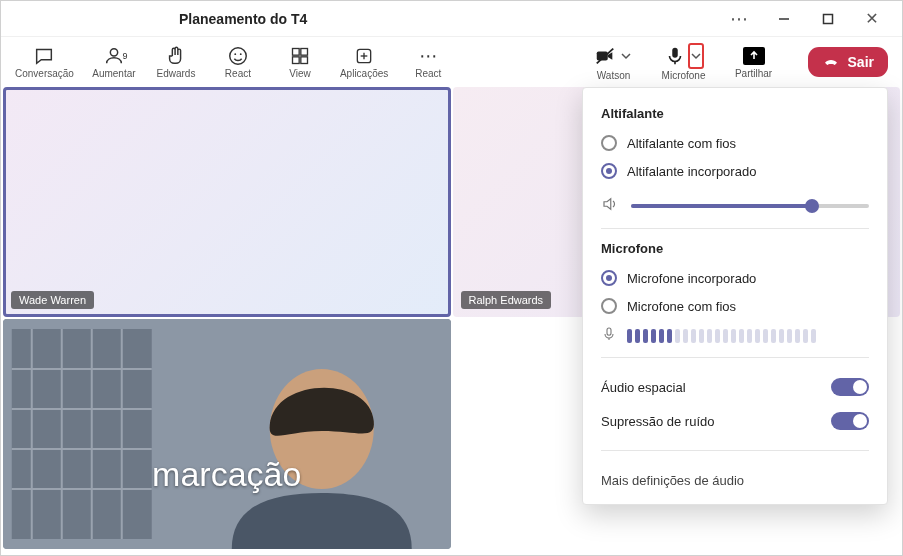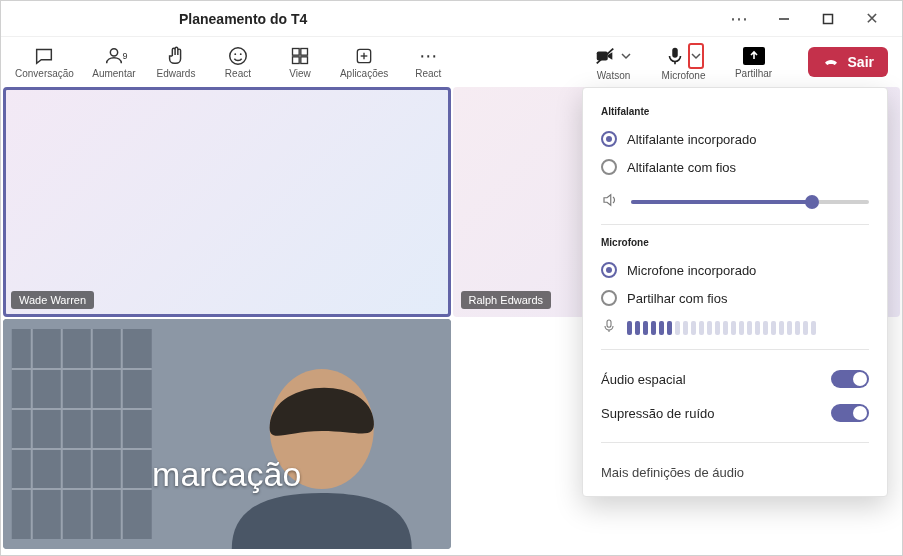--- a/index.html
+++ b/index.html
@@ -46,21 +46,21 @@
   .devbtn {
     display:flex; flex-direction:column; align-items:center; justify-content:center;
     font-size:10px; color:#555; gap:1px; min-width:52px; position:relative;
   }
   .devbtn .row { display:flex; align-items:center; gap:2px; }
   .devbtn .ic { height:22px; width:22px; display:flex; align-items:center; justify-content:center; }
   .chev { width:16px; height:26px; display:flex; align-items:center; justify-content:center; border-radius:3px; }
   .chev.highlight { border:2px solid #e03a3a; }
   .share-ic { background:#000; color:#fff; border-radius:2px; width:22px; height:18px; display:flex; align-items:center; justify-content:center; }
   .leave-btn {
-    background:#c4314b; color:#fff; border-radius:6px;
+    background:#c4314b; color:#fff; border-radius:11px;
     display:flex; align-items:center; gap:8px; padding:6px 14px;
     font-size:14px; font-weight:600; margin-left:10px;
   }
   .leave-btn svg { fill:#fff; }
   
   .grid {
     display:grid;
     grid-template-columns: 1fr 1fr;
     grid-template-rows: 230px 230px;
     gap:2px;
@@ -92,21 +92,21 @@
     text-align:center; color:#fff; font-size:34px; font-weight:300;
     text-shadow:0 1px 3px rgba(0,0,0,.5);
   }
   
   .panel {
     position:absolute; top:86px; right:14px;
     width:306px; background:#fff; border:1px solid #e2e2e2;
     border-radius:4px; box-shadow:0 10px 28px rgba(0,0,0,.18);
     padding:14px 18px;
   }
-  .panel .sect { font-weight:600; font-size:10px; margin:4px 0 8px; }
+  .panel .sect { font-weight:600; font-size:13px; margin:4px 0 8px; }
   .opt { display:flex; align-items:center; gap:10px; padding:6px 0; font-size:13px; cursor:pointer; }
   .radio {
     width:16px; height:16px; border-radius:50%;
     border:2px solid #8a8a8a; position:relative; flex-shrink:0;
   }
   .radio.on { border-color:#6264a7; }
   .radio.on::after {
     content:""; position:absolute; inset:3px; border-radius:50%; background:#6264a7;
   }
   .vol-row { display:flex; align-items:center; gap:12px; margin:10px 0 4px; }
@@ -318,26 +318,26 @@
     </svg>
     <div class="cap">marcação</div>
   </div>
 
 </div>
 
 <div class="panel">
 
   <div class="sect">Altifalante</div>
   <div class="opt">
+    <div class="radio"></div>
+    <span>Altifalante com fios</span>
+  </div>
+  <div class="opt">
     <div class="radio on"></div>
     <span>Altifalante incorporado</span>
-  </div>
-  <div class="opt">
-    <div class="radio"></div>
-    <span>Altifalante com fios</span>
   </div>
   <div class="vol-row">
     <div>
       <svg width="18" height="18" viewBox="0 0 24 24">
           <path d="M4 9h4l5-4v14l-5-4H4z" fill="none" stroke="#777" stroke-width="1.6"></path>
           <path d="M16 8a5 5 0 010 8" fill="none" stroke="#777" stroke-width="1.6"></path>
         </svg>
     </div>
     <div class="slider">
       <div class="fill"></div>
@@ -347,21 +347,21 @@
 
   <div class="sep"></div>
 
   <div class="sect">Microfone</div>
   <div class="opt">
     <div class="radio on"></div>
     <span>Microfone incorporado</span>
   </div>
   <div class="opt">
     <div class="radio"></div>
-    <span>Partilhar com fios</span>
+    <span>Microfone com fios</span>
   </div>
   <div class="meter">
     <div>
       <svg width="16" height="16" viewBox="0 0 24 24">
           <rect x="9" y="3" width="6" height="11" rx="3" fill="none" stroke="#777" stroke-width="1.6"></rect>
           <path d="M6 12a6 6 0 0012 0" fill="none" stroke="#777" stroke-width="1.6"></path>
           <line x1="12" y1="18" x2="12" y2="21" stroke="#777" stroke-width="1.6"></line>
         </svg>
     </div>
     <div class="bars" id="mic-bars">

